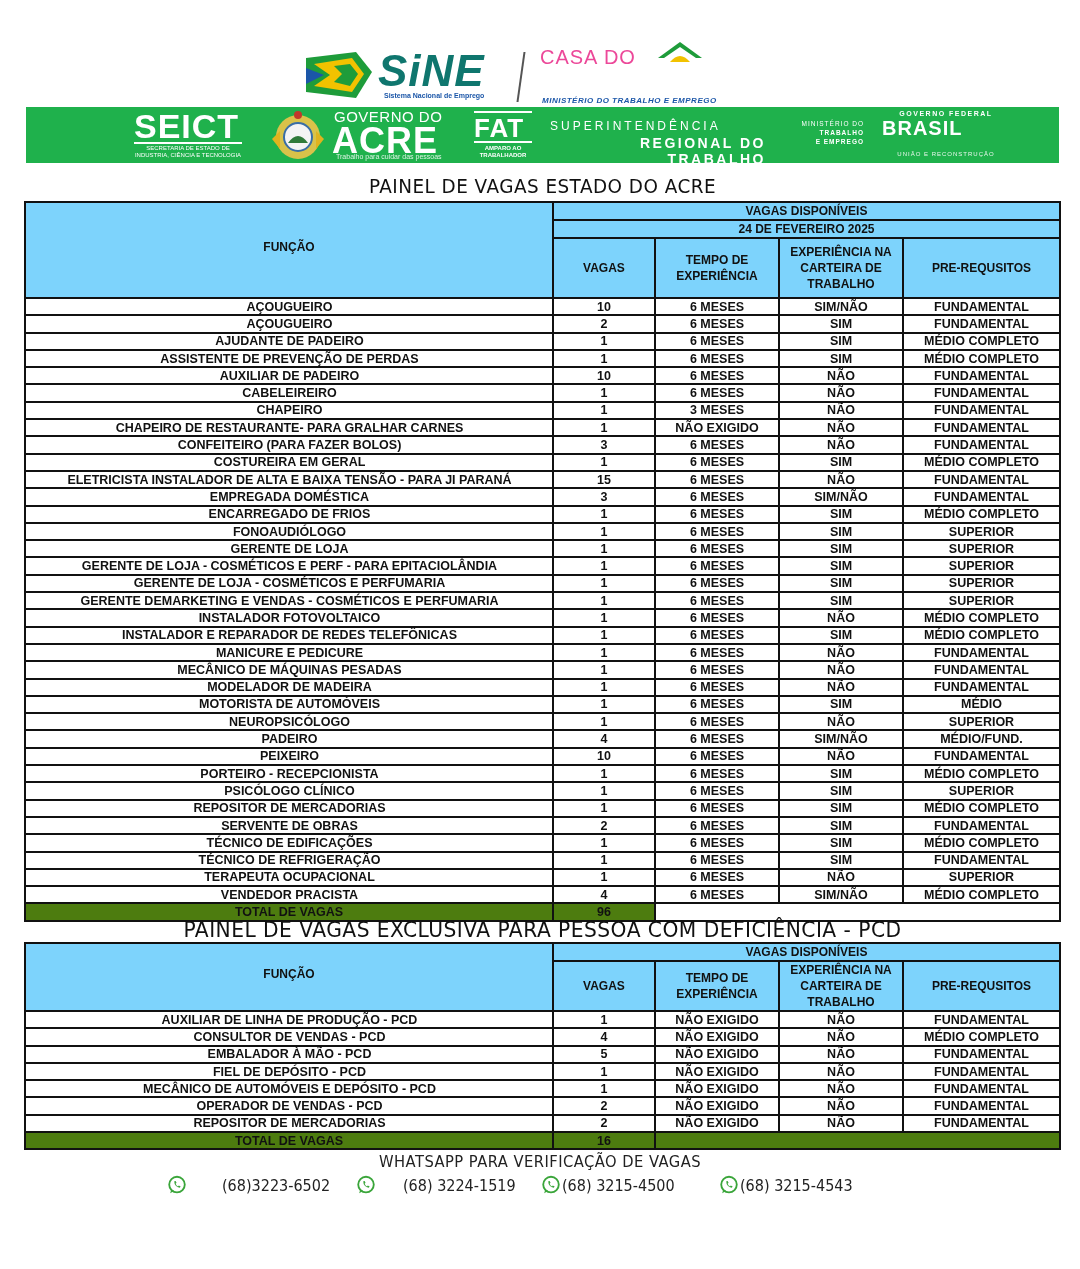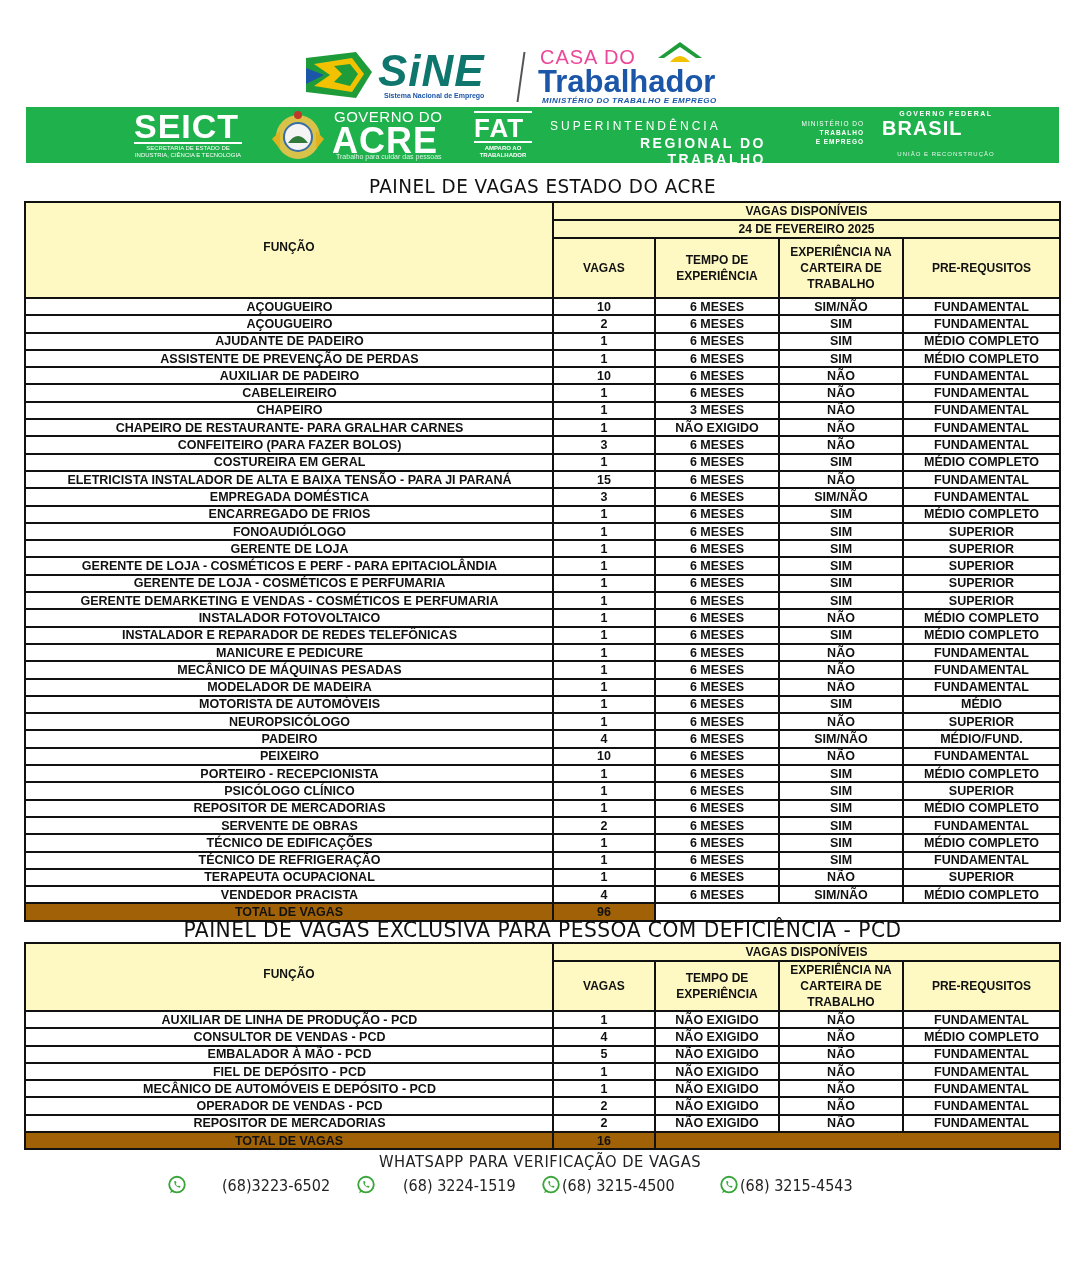--- a/index.html
+++ b/index.html
@@ -42,25 +42,25 @@
   
   .panel-title { position: absolute; left: 26px; width: 1033px; text-align: center;
     font-family: "DejaVu Sans", sans-serif; font-size: 20px; letter-spacing: 0.5px; transform: scaleX(0.92); transform-origin: center; color: #111; }
   .title-1 { top: 174px; }
   .title-2 { top: 917px; font-size: 22px; }
 
   
   table.vagas { position: absolute; left: 24px; width: 1035px; border-collapse: collapse; table-layout: fixed;
     font-family: "Liberation Sans", sans-serif; font-weight: bold; font-size: 12.5px; color: #111; }
   table.vagas td, table.vagas th { border: 2px solid #111; padding: 0 2px; overflow: hidden; white-space: nowrap; }
-  table.vagas th { background: #fef9c3; font-size: 12px; text-align: center; line-height: 16px; white-space: normal; }
+  table.vagas th { background: #7dd3fc; font-size: 12px; text-align: center; line-height: 16px; white-space: normal; }
   table.vagas td { height: 17.3px; line-height: 14px; }
   table.vagas td.funcao { text-align: center; padding-left: 3px; }
   table.vagas td.c { text-align: center; }
-  table.vagas tr.total td { background: #a16207; text-align: center; }
+  table.vagas tr.total td { background: #4d7c0f; text-align: center; }
   .tbl-1 { top: 201px; }
   .tbl-2 { top: 942px; }
   .tbl-2 td { height: 17px; }
 
   
   .wa-title { position: absolute; left: 0; top: 1152px; width: 1080px; text-align: center;
     font-family: "DejaVu Sans", sans-serif; font-size: 16px; letter-spacing: 0.5px; color: #222; transform: scaleX(0.92); }
   .phones { position: absolute; top: 1174px; left: 0; width: 868px; height: 26px; }
   .phone { position: absolute; top: 0; display: flex; align-items: center; font-family: "DejaVu Sans", sans-serif; font-size: 16px; color: #222; }
   .phone .num { transform: scaleX(0.9); transform-origin: left center; display: inline-block; }
@@ -77,21 +77,20 @@
     <polygon points="28,14 44,12 52,22 44,34 28,30 36,22" fill="#1e9c3a"></polygon>
   </svg>
   <div class="sine-word">SiNE</div>
   <div class="sine-sub">Sistema Nacional de Emprego</div>
   <div class="logo-divider"></div>
   <div class="casa-do">CASA DO</div>
   <svg class="casa-roof" viewBox="0 0 44 22">
     <polygon points="22,0 44,16 38,16 22,5 6,16 0,16" fill="#1e9c3a"></polygon>
     <path d="M12,20 Q22,8 32,20 Z" fill="#f2c200"></path>
   </svg>
-  <div class="trabalhador">Trabalhador</div>
   <div class="ministerio-sub">MINISTÉRIO DO TRABALHO E EMPREGO</div>
 </div>
 
 <div class="green-banner">
   <div class="seict">SEICT</div>
   <div class="seict-line"></div>
   <div class="seict-sub">SECRETARIA DE ESTADO DE INDUSTRIA, CIÊNCIA E TECNOLOGIA</div>
 
   <svg class="acre-seal" viewBox="0 0 64 52">
     <circle cx="32" cy="28" r="22" fill="#d9c24a"></circle>

